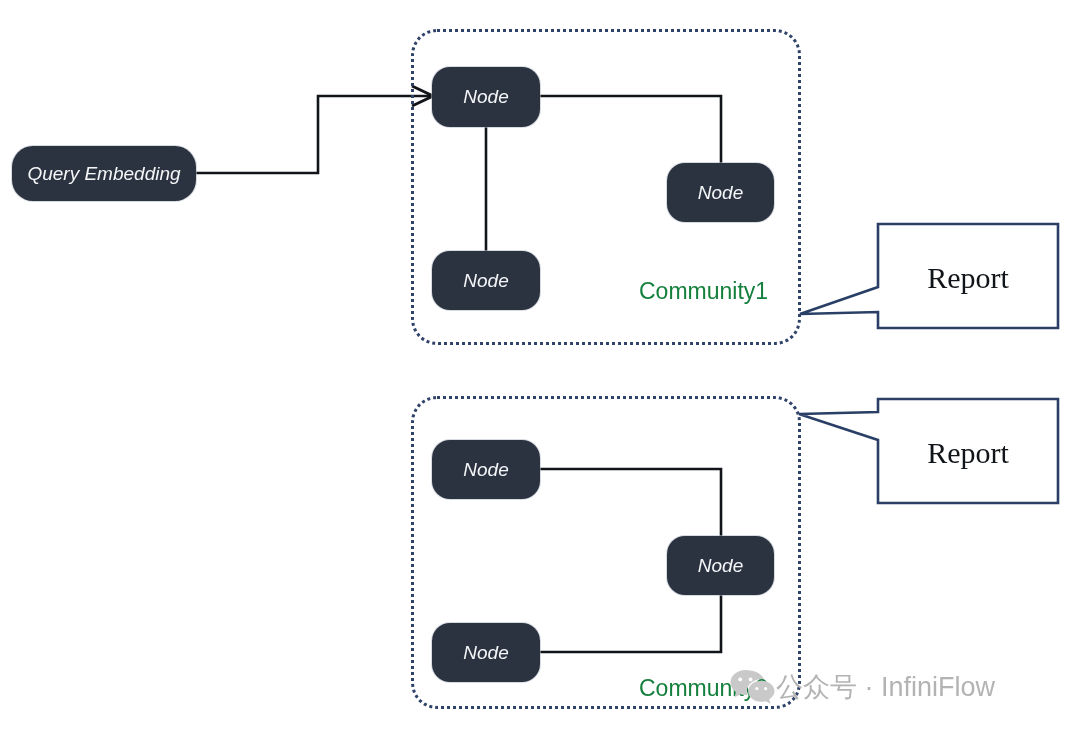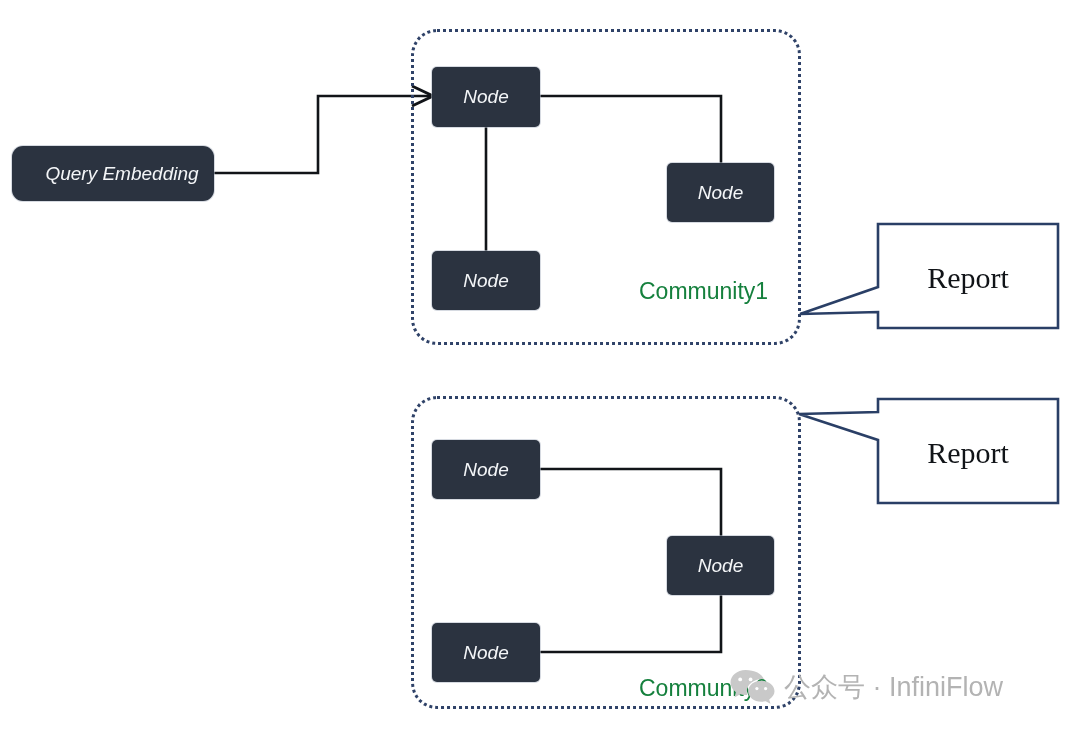--- a/index.html
+++ b/index.html
@@ -26,36 +26,35 @@
     left: 0;
     top: 0;
     width: 1080px;
     height: 731px;
     pointer-events: none;
   }
   
   .node-box {
     position: absolute;
     background: #2b3340;
-    border-radius: 5px;
+    border-radius: 18px;
     display: flex;
     align-items: center;
     justify-content: center;
     color: #f4f6f8;
     font-style: italic;
     font-family: "Liberation Sans", sans-serif;
     box-shadow: 0 0 0 1px rgba(180,188,200,0.55);
   }
   .node-box.node {
     font-size: 19px;
   }
   .node-box.query {
     font-size: 19px;
-    border-radius: 11px;
-    padding-left: 18px;
+    border-radius: 21px;
   }
   
   .community {
     position: absolute;
     border: 3px dotted #2f4268;
     border-radius: 26px;
     box-sizing: border-box;
     background: transparent;
   }
   .community-label {
@@ -73,21 +72,21 @@
     color: #111418;
     font-family: Liberation Serif, serif;
     white-space: nowrap;
     text-align: center;
   }
   
   .watermark {
     position: absolute;
     display: flex;
     align-items: center;
-    gap: 9px;
+    gap: 1px;
     color: #b3b3b3;
     font-size: 27px;
     font-family: "Liberation Sans", sans-serif;
     white-space: nowrap;
     user-select: none;
   }
   .watermark .wm-text { color: #b3b3b3; }
 </style>
 </head>
 <body>

